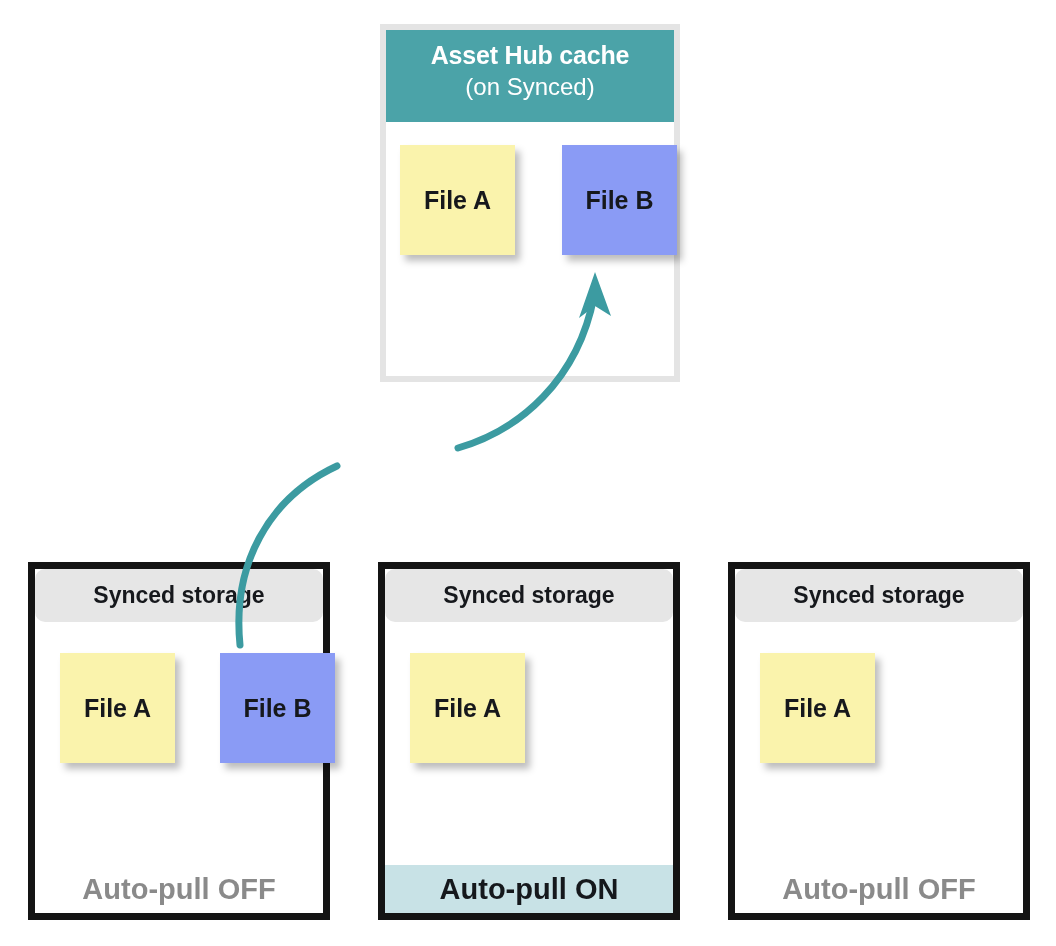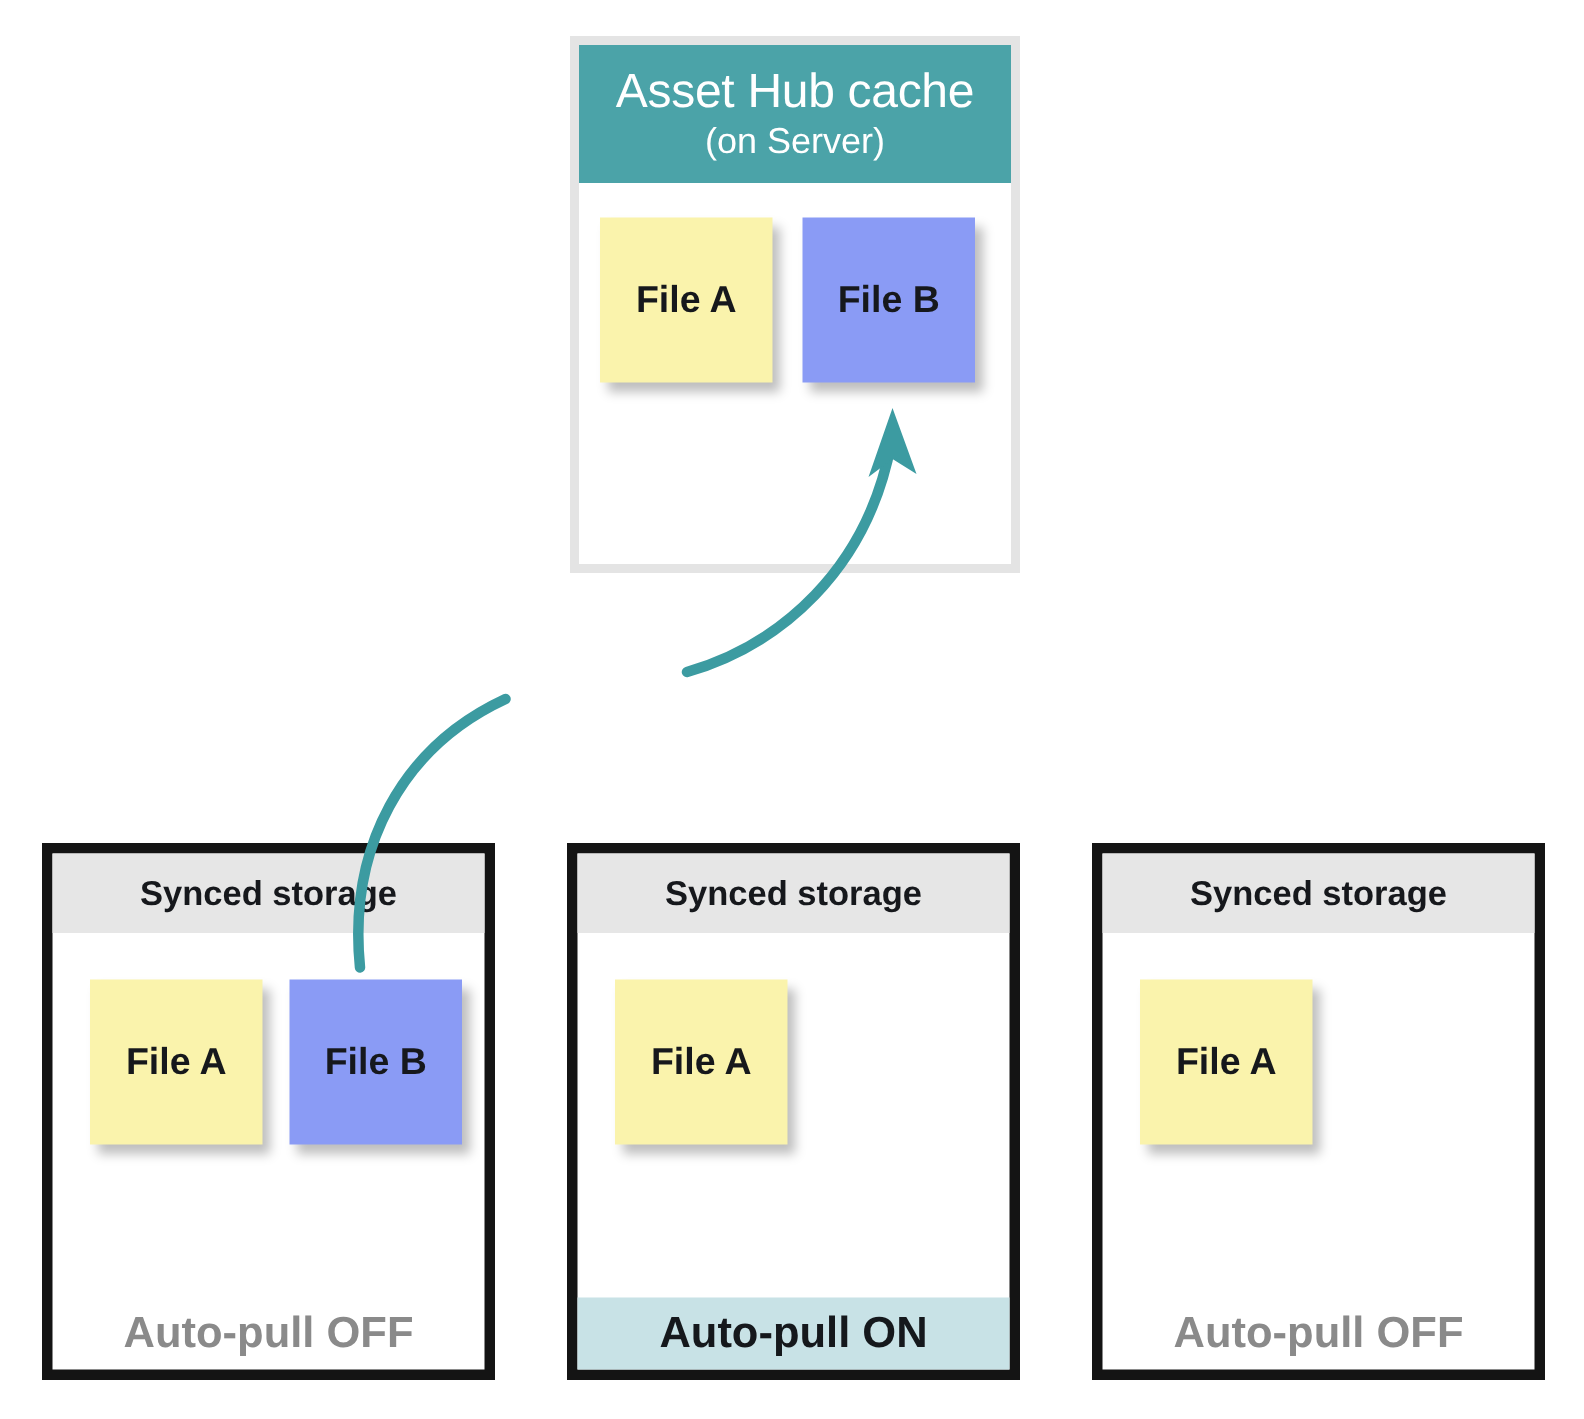--- a/index.html
+++ b/index.html
@@ -39,22 +39,22 @@
     width: 100%;
     height: 92px;
     background: #4ba3a8;
     color: #ffffff;
     text-align: center;
     box-sizing: border-box;
     padding-top: 10px;
   }
   .cache-title {
     display: block;
-    font-size: 32px;
-    font-weight: normal;
+    font-size: 25px;
+    font-weight: bold;
     line-height: 1.26;
     letter-spacing: -0.2px;
   }
   .cache-subtitle {
     display: block;
     font-size: 24px;
     font-weight: normal;
     line-height: 1.26;
   }
 
@@ -66,21 +66,21 @@
     box-sizing: border-box;
     display: flex;
     align-items: center;
     justify-content: center;
     font-size: 25px;
     color: #16181c;
     box-shadow: 5px 6px 7px rgba(0,0,0,0.26);
     font-weight: bold;
   }
   .note.yellow { background: #faf3ac; }
-  .note.blue   { background: #8a9bf5; }
+  .note.blue   { background: #8a9bf5; margin-left: 27px; }
   .note-label { pointer-events: none; }
 
   
   .cache-note-a { left: 400px; top: 145px; }
   .cache-note-b { left: 535px; top: 145px; }
 
   
   .storage-box {
     position: absolute;
     top: 562px;
@@ -101,20 +101,21 @@
     width: 100%;
     height: 53px;
     background: #e6e6e6;
     display: flex;
     align-items: center;
     justify-content: center;
     font-size: 23px;
     font-weight: bold;
     color: #16181c;
     box-sizing: border-box;
+    border-radius: 10px;
   }
 
   .storage-note-1 { left: 25px;  top: 84px; }
   .storage-note-2 { left: 158px; top: 84px; }
 
   .autopull {
     position: absolute;
     left: 0;
     bottom: 0;
     width: 100%;
@@ -157,21 +158,21 @@
   }
 </style>
 </head>
 <body>
 
 <div id="canvas">
 
   <div class="cache-panel">
     <div class="cache-header">
       <span class="cache-title">Asset Hub cache</span>
-      <span class="cache-subtitle">(on Server)</span>
+      <span class="cache-subtitle">(on Synced)</span>
     </div>
   </div>
 
   <div class="note yellow cache-note-a">
     <span class="note-label">File A</span>
   </div>
   <div class="note blue cache-note-b">
     <span class="note-label">File B</span>
   </div>
 

